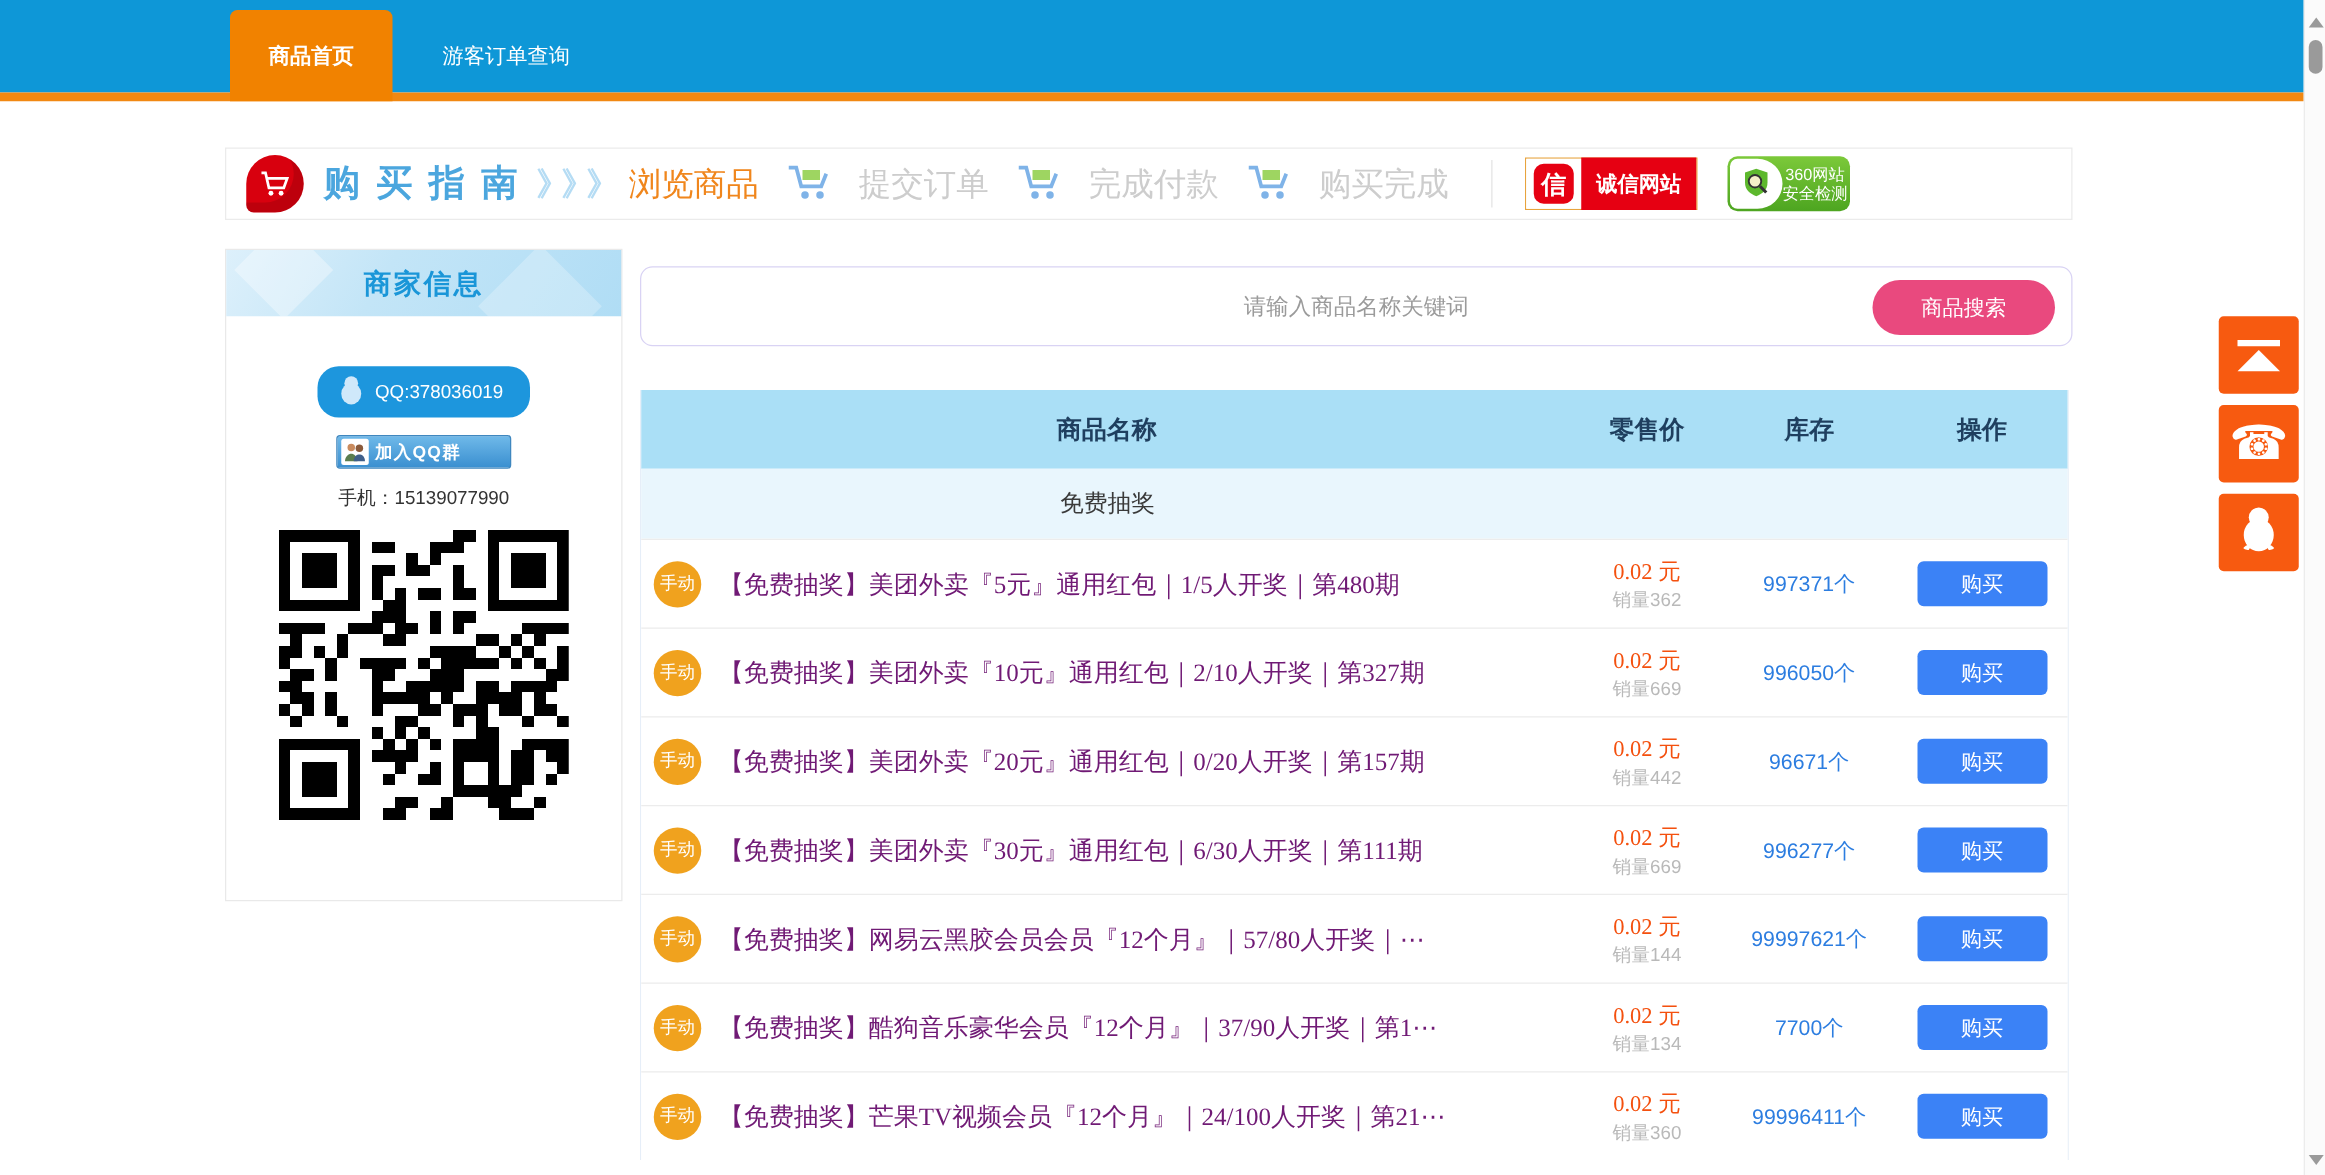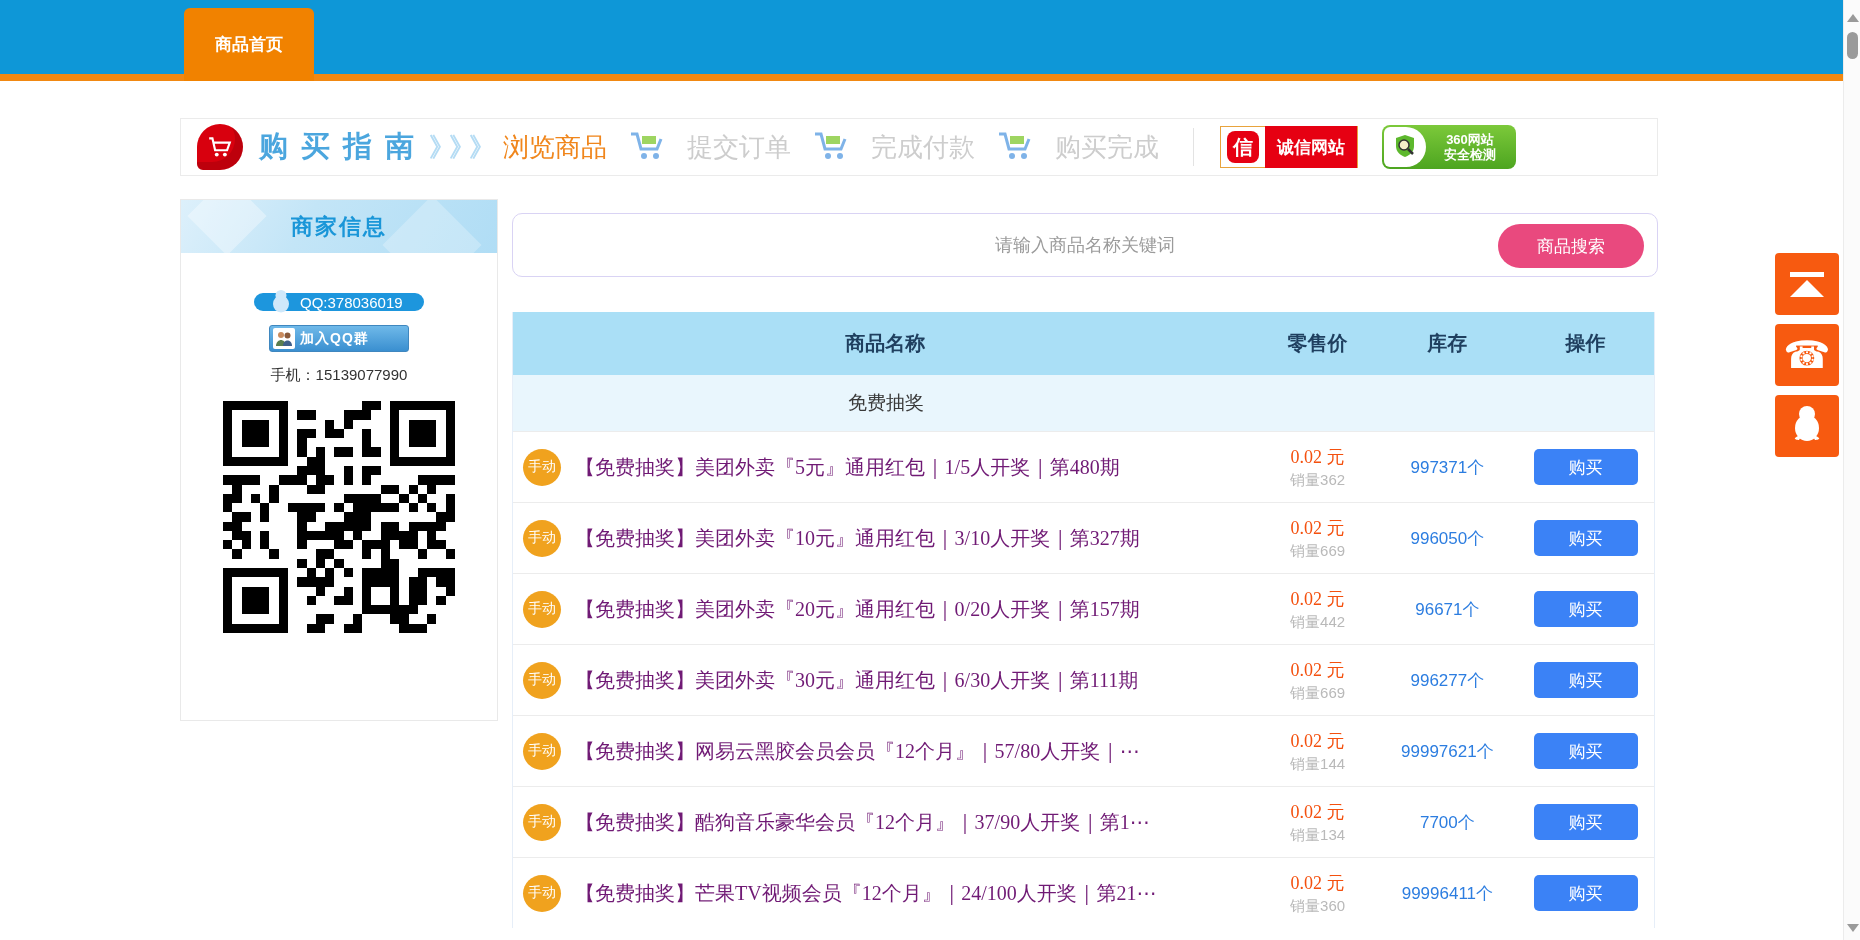--- a/index.html
+++ b/index.html
@@ -29,33 +29,33 @@
   .badge-cx { display:flex; align-items:center; height:42px; border:1px solid #e8a33d; background:#fff; margin-right:24px; }
   .badge-cx .seal { width:44px; height:40px; display:flex; align-items:center; justify-content:center; background:#fff; }
   .badge-cx .sealbox { width:32px; height:32px; background:#e60012; border-radius:8px; color:#fff; font-size:20px;
                        font-weight:bold; display:flex; align-items:center; justify-content:center; font-family:"Liberation Serif",serif; }
   .badge-cx .btxt { background:#e60012; color:#fff; height:42px; display:flex; align-items:center;
                     padding:2px 12px; font-size:17px; font-weight:bold; }
   .badge-360 { display:flex; align-items:center; height:44px; border-radius:8px;
                background:linear-gradient(#7cc93a,#4da520); padding:2px; }
   .badge-360 .lens { width:42px; height:40px; background:#fff; border-radius:6px 20px 20px 6px;
                      display:flex; align-items:center; justify-content:center; }
-  .badge-360 .b360txt { color:#fff; font-size:13px; font-weight:bold; line-height:15px; padding:0 18px; text-align:center; }
+  .badge-360 .b360txt { color:#fff; font-size:13px; font-weight:normal; line-height:15px; padding:0 0; text-align:center; }
 
   
   .sidebar { position:absolute; left:180px; top:199px; width:318px; height:522px; background:#fff;
              border:1px solid #e9e9e9; }
   .side-head { height:53px; display:flex; align-items:center; justify-content:center;
                background:linear-gradient(120deg,#ddf0fb 0%,#c3e5f7 40%,#b0ddf5 100%);
                color:#1a96d8; font-size:22px; font-weight:bold; letter-spacing:2px; position:relative; overflow:hidden; }
   .side-head::before { content:""; position:absolute; left:18px; top:-12px; width:56px; height:56px;
                background:rgba(255,255,255,0.35); transform:rotate(45deg); }
   .side-head::after { content:""; position:absolute; right:30px; top:10px; width:70px; height:70px;
                background:rgba(255,255,255,0.25); transform:rotate(45deg); }
-  .qq-pill { margin:40px auto 0; width:170px; height:18px; background:#1d96dd; border-radius:17px;
+  .qq-pill { margin:40px auto 0; width:170px; height:41px; background:#1d96dd; border-radius:17px;
              display:flex; align-items:center; color:#fff; font-size:15px; cursor:pointer; padding:0 10px; }
   .qq-pill .penguin { margin:0 8px 0 6px; }
   .qq-group { margin:14px auto 0; width:140px; height:27px; border:1px solid #3f87bf; border-radius:3px;
               background:linear-gradient(#6fb9e9,#3a8fd0); display:flex; align-items:center; cursor:pointer; }
   .qq-group .ppl { width:22px; height:21px; background:#fff; border-radius:2px; margin:0 5px 0 3px;
                    display:flex; align-items:center; justify-content:center; }
   .qq-group .gtxt { color:#fff; font-size:14px; font-weight:bold; letter-spacing:1px; }
   .phone-line { margin-top:14px; text-align:center; font-size:15px; color:#333; }
   .qr-wrap { display:flex; justify-content:center; margin-top:16px; }
 
@@ -110,20 +110,21 @@
   .sb-thumb { position:absolute; top:32px; left:3px; width:11px; height:27px; background:#9a9a9a; border-radius:6px; cursor:pointer; }
 </style>
 </head>
 <body>
 
 <div id="app">
 
   <div class="topnav"></div>
   <div class="topnav-strip"></div>
   <div class="tab active">商品首页</div>
+  <div class="tab plain">游客订单查询</div>
 
   <div class="guide">
     <div class="guide-carticon">
       <svg width="26" height="26" viewBox="0 0 24 24">
           <path fill="none" stroke="#fff" stroke-width="2" d="M2 4h3l2.5 11h11L21 8H6"></path>
           <circle cx="9" cy="19" r="1.8" fill="#fff"></circle>
           <circle cx="16.5" cy="19" r="1.8" fill="#fff"></circle>
         </svg>
     </div>
     <span class="guide-title">购买指南</span>
@@ -536,21 +537,21 @@
       </div>
       <div class="cell-stock">997371个</div>
       <div class="cell-op">
         <button class="buy-btn">购买</button>
       </div>
     </div>
 
     <div class="t-row">
       <div class="cell-name">
         <span class="hand-badge">手动</span>
-        <span class="pname">【免费抽奖】美团外卖『10元』通用红包｜3/10人开奖｜第327期</span>
+        <span class="pname">【免费抽奖】美团外卖『10元』通用红包｜2/10人开奖｜第327期</span>
       </div>
       <div class="cell-price">
         <div class="pprice">0.02 元</div>
         <div class="psales">销量669</div>
       </div>
       <div class="cell-stock">996050个</div>
       <div class="cell-op">
         <button class="buy-btn">购买</button>
       </div>
     </div>

